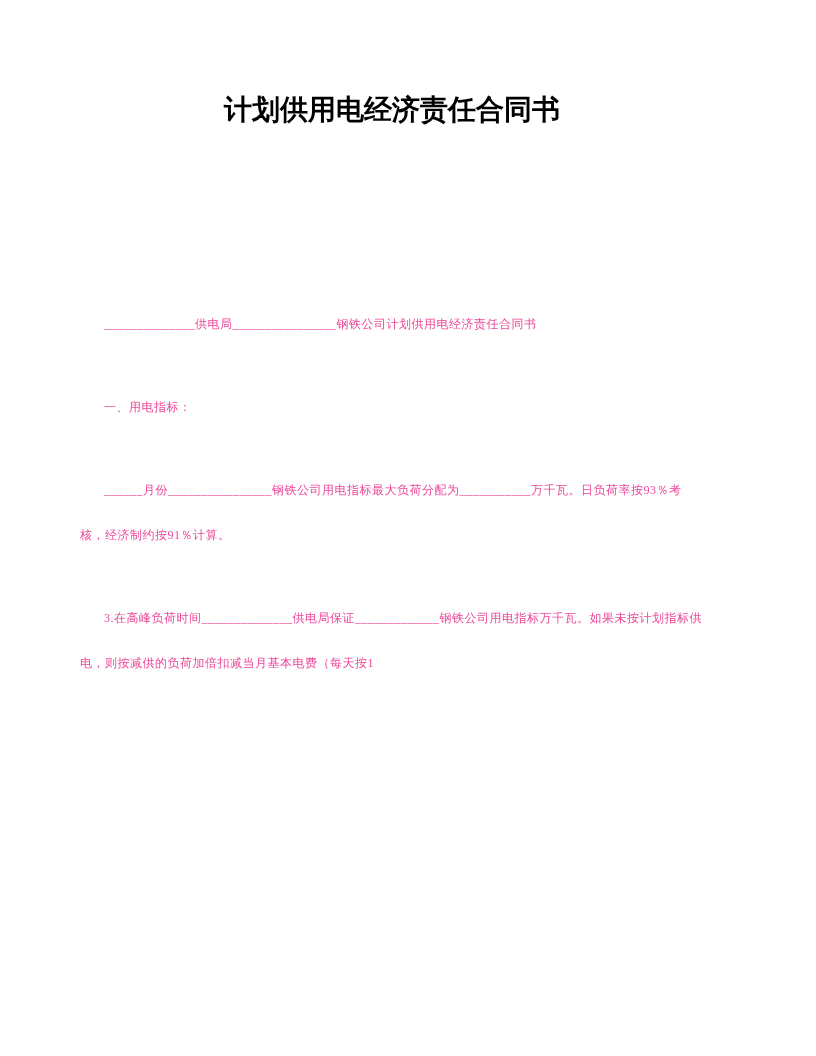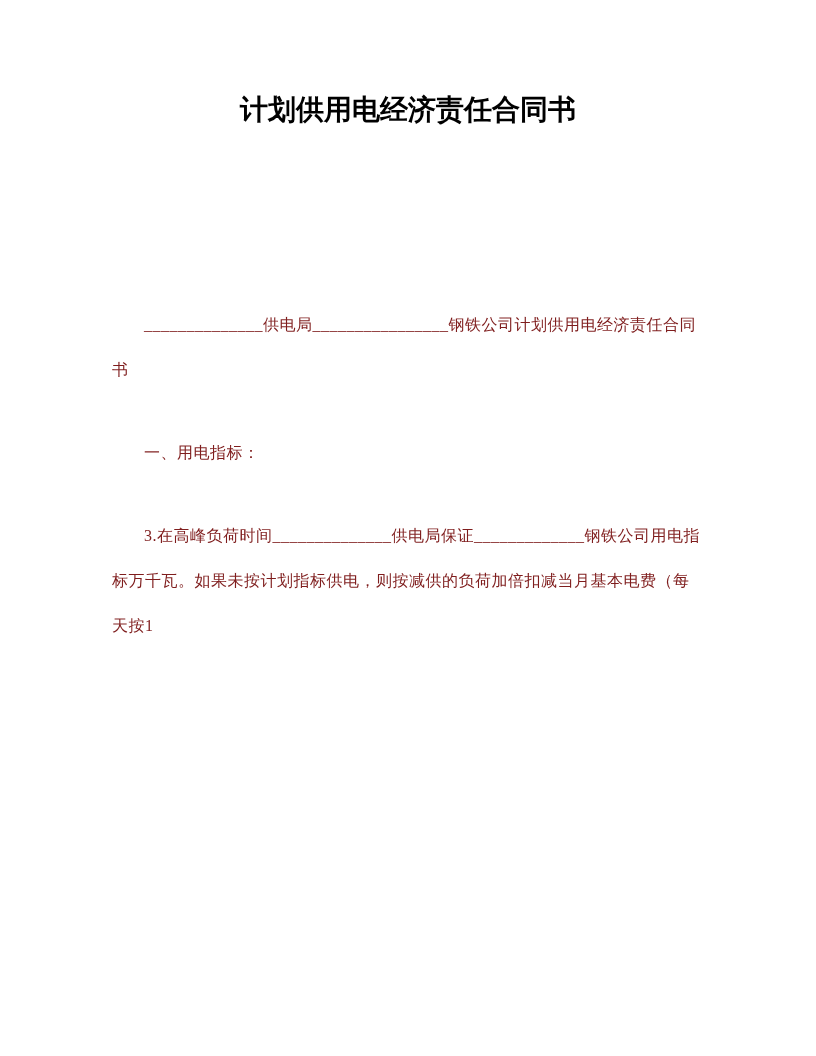--- a/index.html
+++ b/index.html
@@ -8,51 +8,52 @@
     background: #ffffff;
   }
   .page {
     position: relative;
     width: 816px;
     height: 1056px;
     margin: 0 auto;
     background: #ffffff;
     color: #000000;
     box-sizing: border-box;
-    padding: 90px 112px 40px 112px;
+    padding: 90px 112px 40px 80px;
     overflow: hidden;
     font-family: "Liberation Serif", "DejaVu Serif", serif;
   }
   .doc-title {
     margin: 0 0 172px 0;
     font-family: "DejaVu Sans", "Liberation Sans", sans-serif;
     font-weight: bold;
     font-size: 28px;
     line-height: 40px;
     text-align: center;
     color: #000000;
   }
   .para {
     margin: 0 0 38px 0;
-    font-size: 16px;
+    font-size: 12px;
     line-height: 45px;
     text-indent: 2em;
     letter-spacing: 0.5px;
     word-break: break-all;
-    color: #7f1d1d;
+    color: #ec4899;
   }
 </style>
 </head>
 <body>
 
 <div class="page">
   <h1 class="doc-title">计划供用电经济责任合同书</h1>
 
   <p class="para">______________供电局________________钢铁公司计划供用电经济责任合同书</p>
 
   <p class="para">一、用电指标：</p>
 
+  <p class="para">______月份________________钢铁公司用电指标最大负荷分配为___________万千瓦。日负荷率按93％考核，经济制约按91％计算。</p>
 
 
 
 
   <p class="para">3.在高峰负荷时间______________供电局保证_____________钢铁公司用电指标万千瓦。如果未按计划指标供电，则按减供的负荷加倍扣减当月基本电费（每天按1</p>
 </div>
 
 </body></html>

